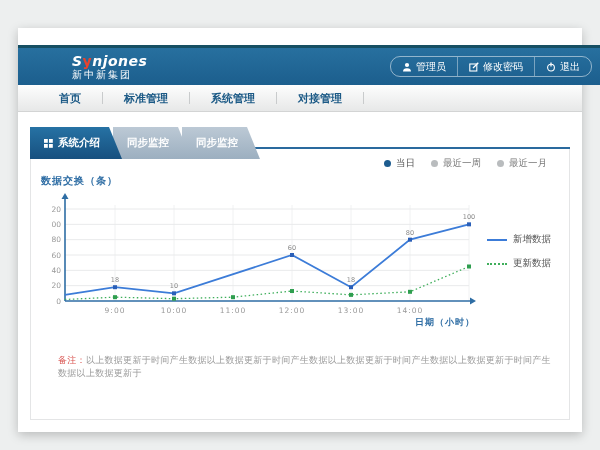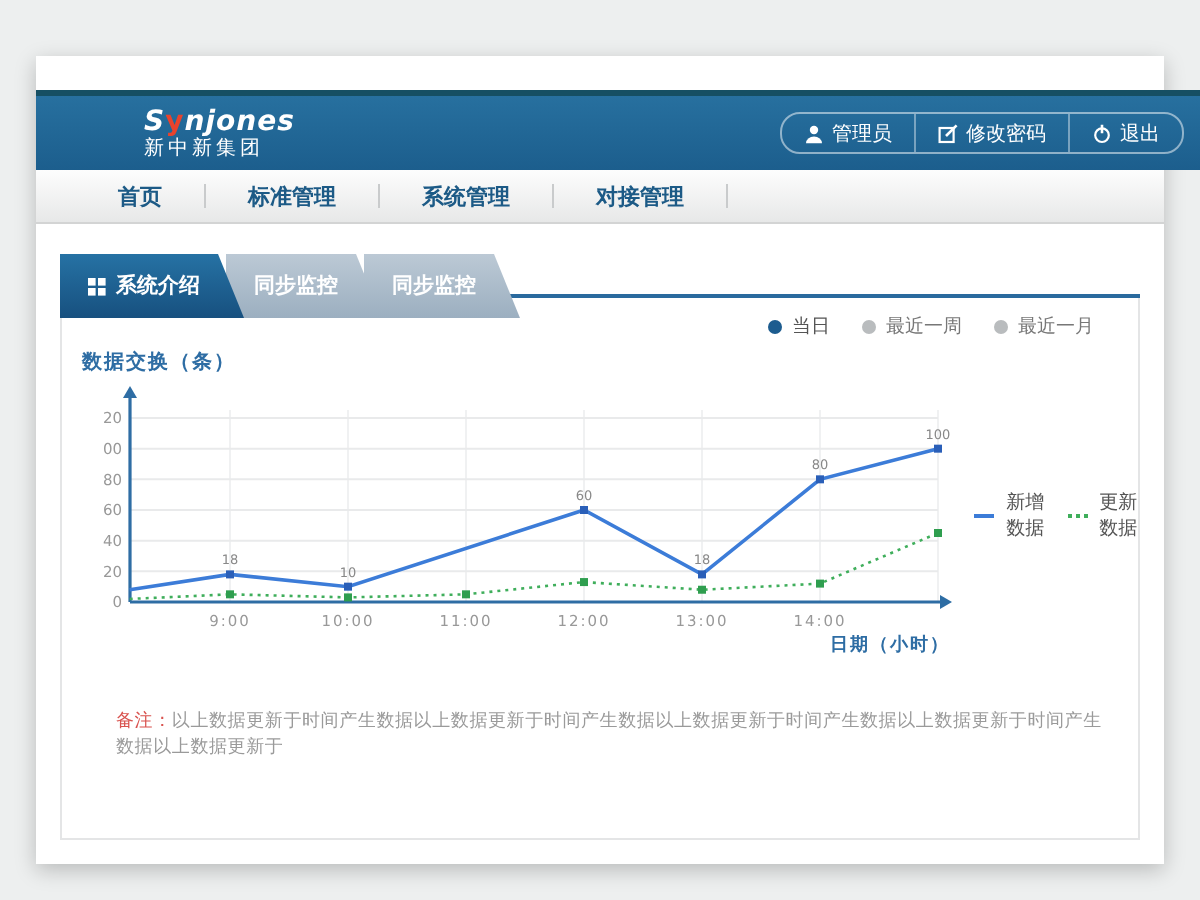--- a/index.html
+++ b/index.html
@@ -41,21 +41,21 @@
   
   .panel{position:absolute;left:12px;right:12px;top:36px;height:270px;background:#fff;
          border:1px solid #e4e5e6;border-top:none;}
   .filters{position:absolute;right:22px;top:8px;display:flex;gap:16px;align-items:center;justify-content:center;}
   .radio{display:flex;align-items:center;gap:5px;font-size:9.5px;color:#777;cursor:pointer;}
   .radio .dot{width:7px;height:7px;border-radius:50%;background:#b9bcbe;}
   .radio.selected .dot{background:#1d5c8f;}
   .radio.selected{color:#555;}
   .ylabel{position:absolute;left:10px;top:25px;font-size:10px;font-weight:bold;color:#2e6da4;letter-spacing:1px;}
   .chart{position:absolute;left:20px;top:36px;}
-  .legend{position:absolute;left:456px;top:84px;display:flex;flex-direction:row;gap:11px;margin-top:12px;}
+  .legend{position:absolute;left:456px;top:84px;display:flex;flex-direction:column;gap:11px;}
   .lg-item{display:flex;align-items:center;gap:6px;font-size:9.5px;color:#555;}
   .lg-line{width:20px;height:0;border-top-width:2px;}
   .note{position:absolute;left:27px;top:205px;right:14px;font-size:9px;color:#9a9a9a;letter-spacing:.3px;}
   .note-prefix{color:#d9534f;}
   svg text{font-family:"DejaVu Sans","Liberation Sans",sans-serif;}
 </style>
 </head>
 <body>
 
 <div class="stage">

